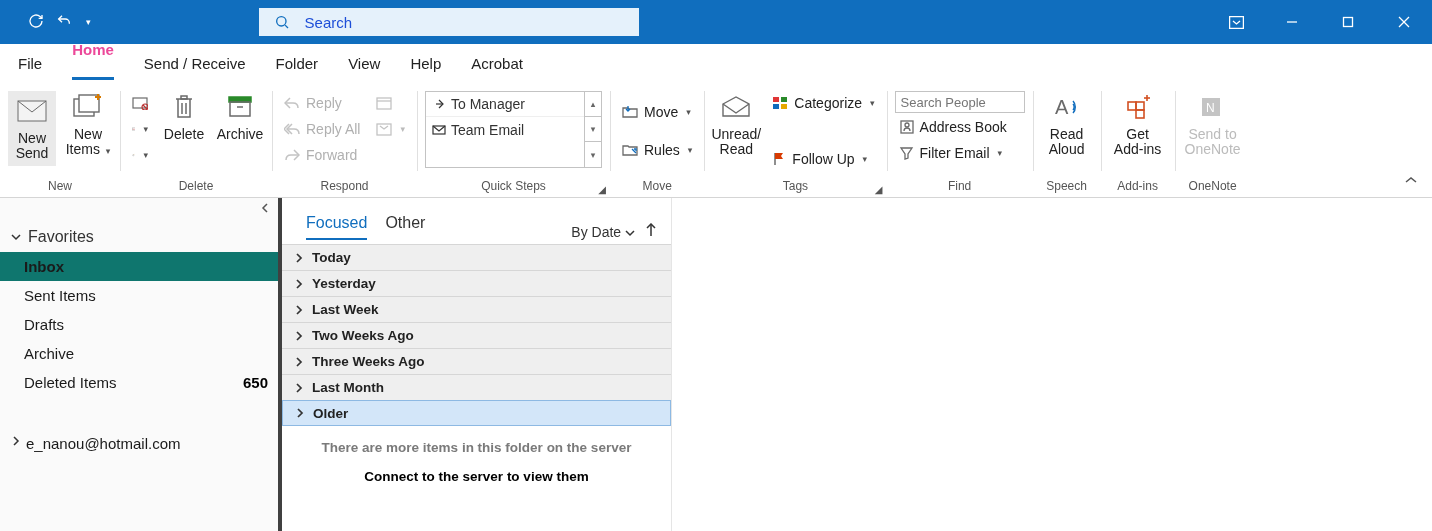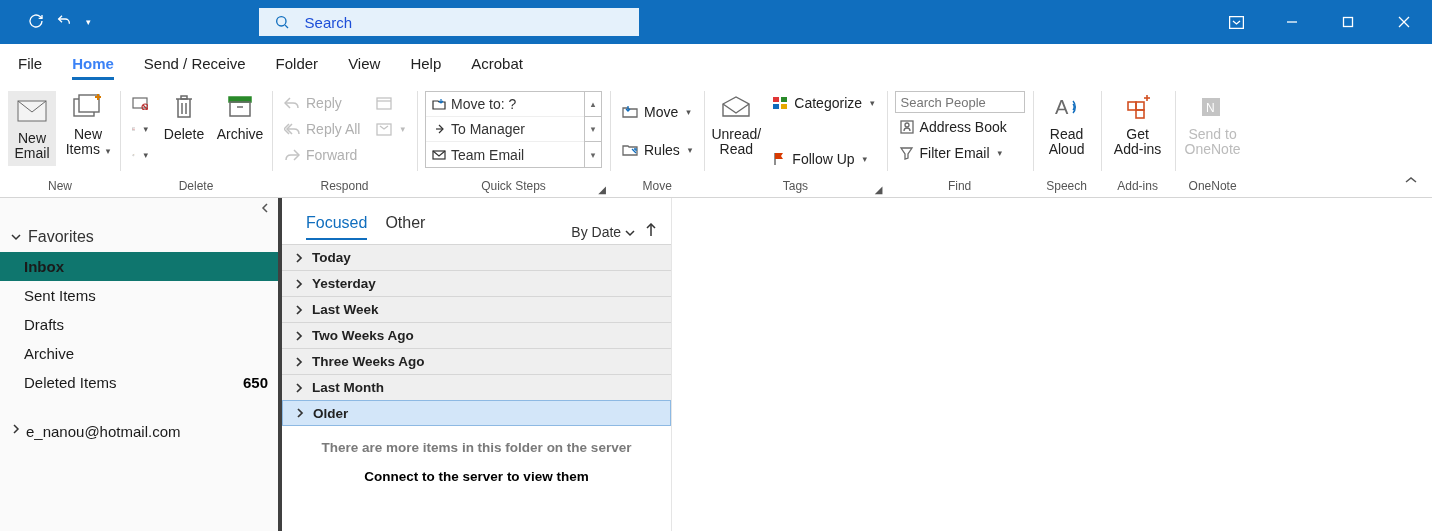--- a/index.html
+++ b/index.html
@@ -60,23 +60,23 @@
     border-bottom: 0;
     font-size: 15px;
     color: #222;
   }
   .menu-tabs span {
     padding: 8px 0px 8px 0px;
     margin-right: 30px;
     cursor: default;
   }
   .menu-tabs .active {
-    color: #3b82f6;
+    color: #ec4899;
     border-bottom: 3px solid #106ebe;
-    padding-bottom: 5px;
+    padding-bottom: 19px;
     font-weight: 600;
   }
   
   .ribbon {
     height: 118px;
     background: #fff;
     display: flex;
     border-top: 1px solid transparent;
     border-bottom: 1px solid #d5d5d5;
   }
@@ -209,21 +209,21 @@
   }
   .nav-item.sel { background: #0f766e; font-weight: 600; }
   .nav-count { color: #000000; font-weight: 600; text-align: center; }
   .acct {
     padding: 6px 10px;
     font-size: 15px;
     color: #1a1a1a;
     display: flex;
     align-items: flex-start;
     gap: 4px;
-    margin-top: 20px;
+    margin-top: 32px;
   }
   
   .message-pane {
     width: 390px;
     border-right: 1px solid #e5e5e5;
     background: #fff;
     display: flex;
     flex-direction: column;
   }
   .msg-header {
@@ -321,21 +321,21 @@
   <div class="group">
     <div class="group-body">
       <div class="big-btn highlight">
         <span class="icon-slot">
           <svg width="30" height="22" viewBox="0 0 30 22" fill="#bcbcbc" stroke="#6a6a6a" stroke-width="1">
               <rect x="1" y="1" width="28" height="20" fill="#f3f3f3"></rect>
               <polyline points="1,1 15,12 29,1" fill="none"></polyline>
             </svg>
         </span>
         <span>New</span>
-        <span>Email</span>
+        <span>Send</span>
       </div>
       <div class="big-btn">
         <span class="icon-slot">
           <svg width="30" height="26" viewBox="0 0 30 26" fill="none" stroke="#6a6a6a" stroke-width="1.4">
               <rect x="1" y="5" width="20" height="17" fill="#fff"></rect>
               <rect x="6" y="1" width="20" height="17" fill="#fff"></rect>
               <line x1="22" y1="3" x2="28" y2="3" stroke="#d87a00" stroke-width="2"></line>
               <line x1="25" y1="0" x2="25" y2="6" stroke="#d87a00" stroke-width="2"></line>
             </svg>
         </span>
@@ -439,28 +439,20 @@
           </span>
       </div>
     </div>
     <div class="group-label">Respond</div>
   </div>
 
   <div class="group">
     <div class="group-body" style="align-items:flex-start;">
       <div style="display:flex;">
         <div class="quicksteps">
-          <div class="qs-row">
-            <svg width="14" height="12" viewBox="0 0 14 12" fill="none" stroke="#333" stroke-width="1.2">
-                <path d="M1 3h5l1 1h6v7H1z"></path>
-                <path d="M9 1v4" stroke="#0f6cbd"></path>
-                <polyline points="7,3 9,5 11,3" stroke="#0f6cbd"></polyline>
-              </svg>
-            <span style="margin-left:5px;">Move to: ?</span>
-          </div>
           <div class="qs-row">
             <svg width="14" height="12" viewBox="0 0 14 12" fill="none" stroke="#333" stroke-width="1.2">
                 <path d="M7 2l4 4-4 4"></path>
                 <path d="M11 6H4"></path>
               </svg>
             <span style="margin-left:5px;">To Manager</span>
           </div>
           <div class="qs-row">
             <svg width="14" height="12" viewBox="0 0 14 12" fill="none" stroke="#333" stroke-width="1.2">
                 <rect x="1" y="2" width="12" height="8"></rect>

